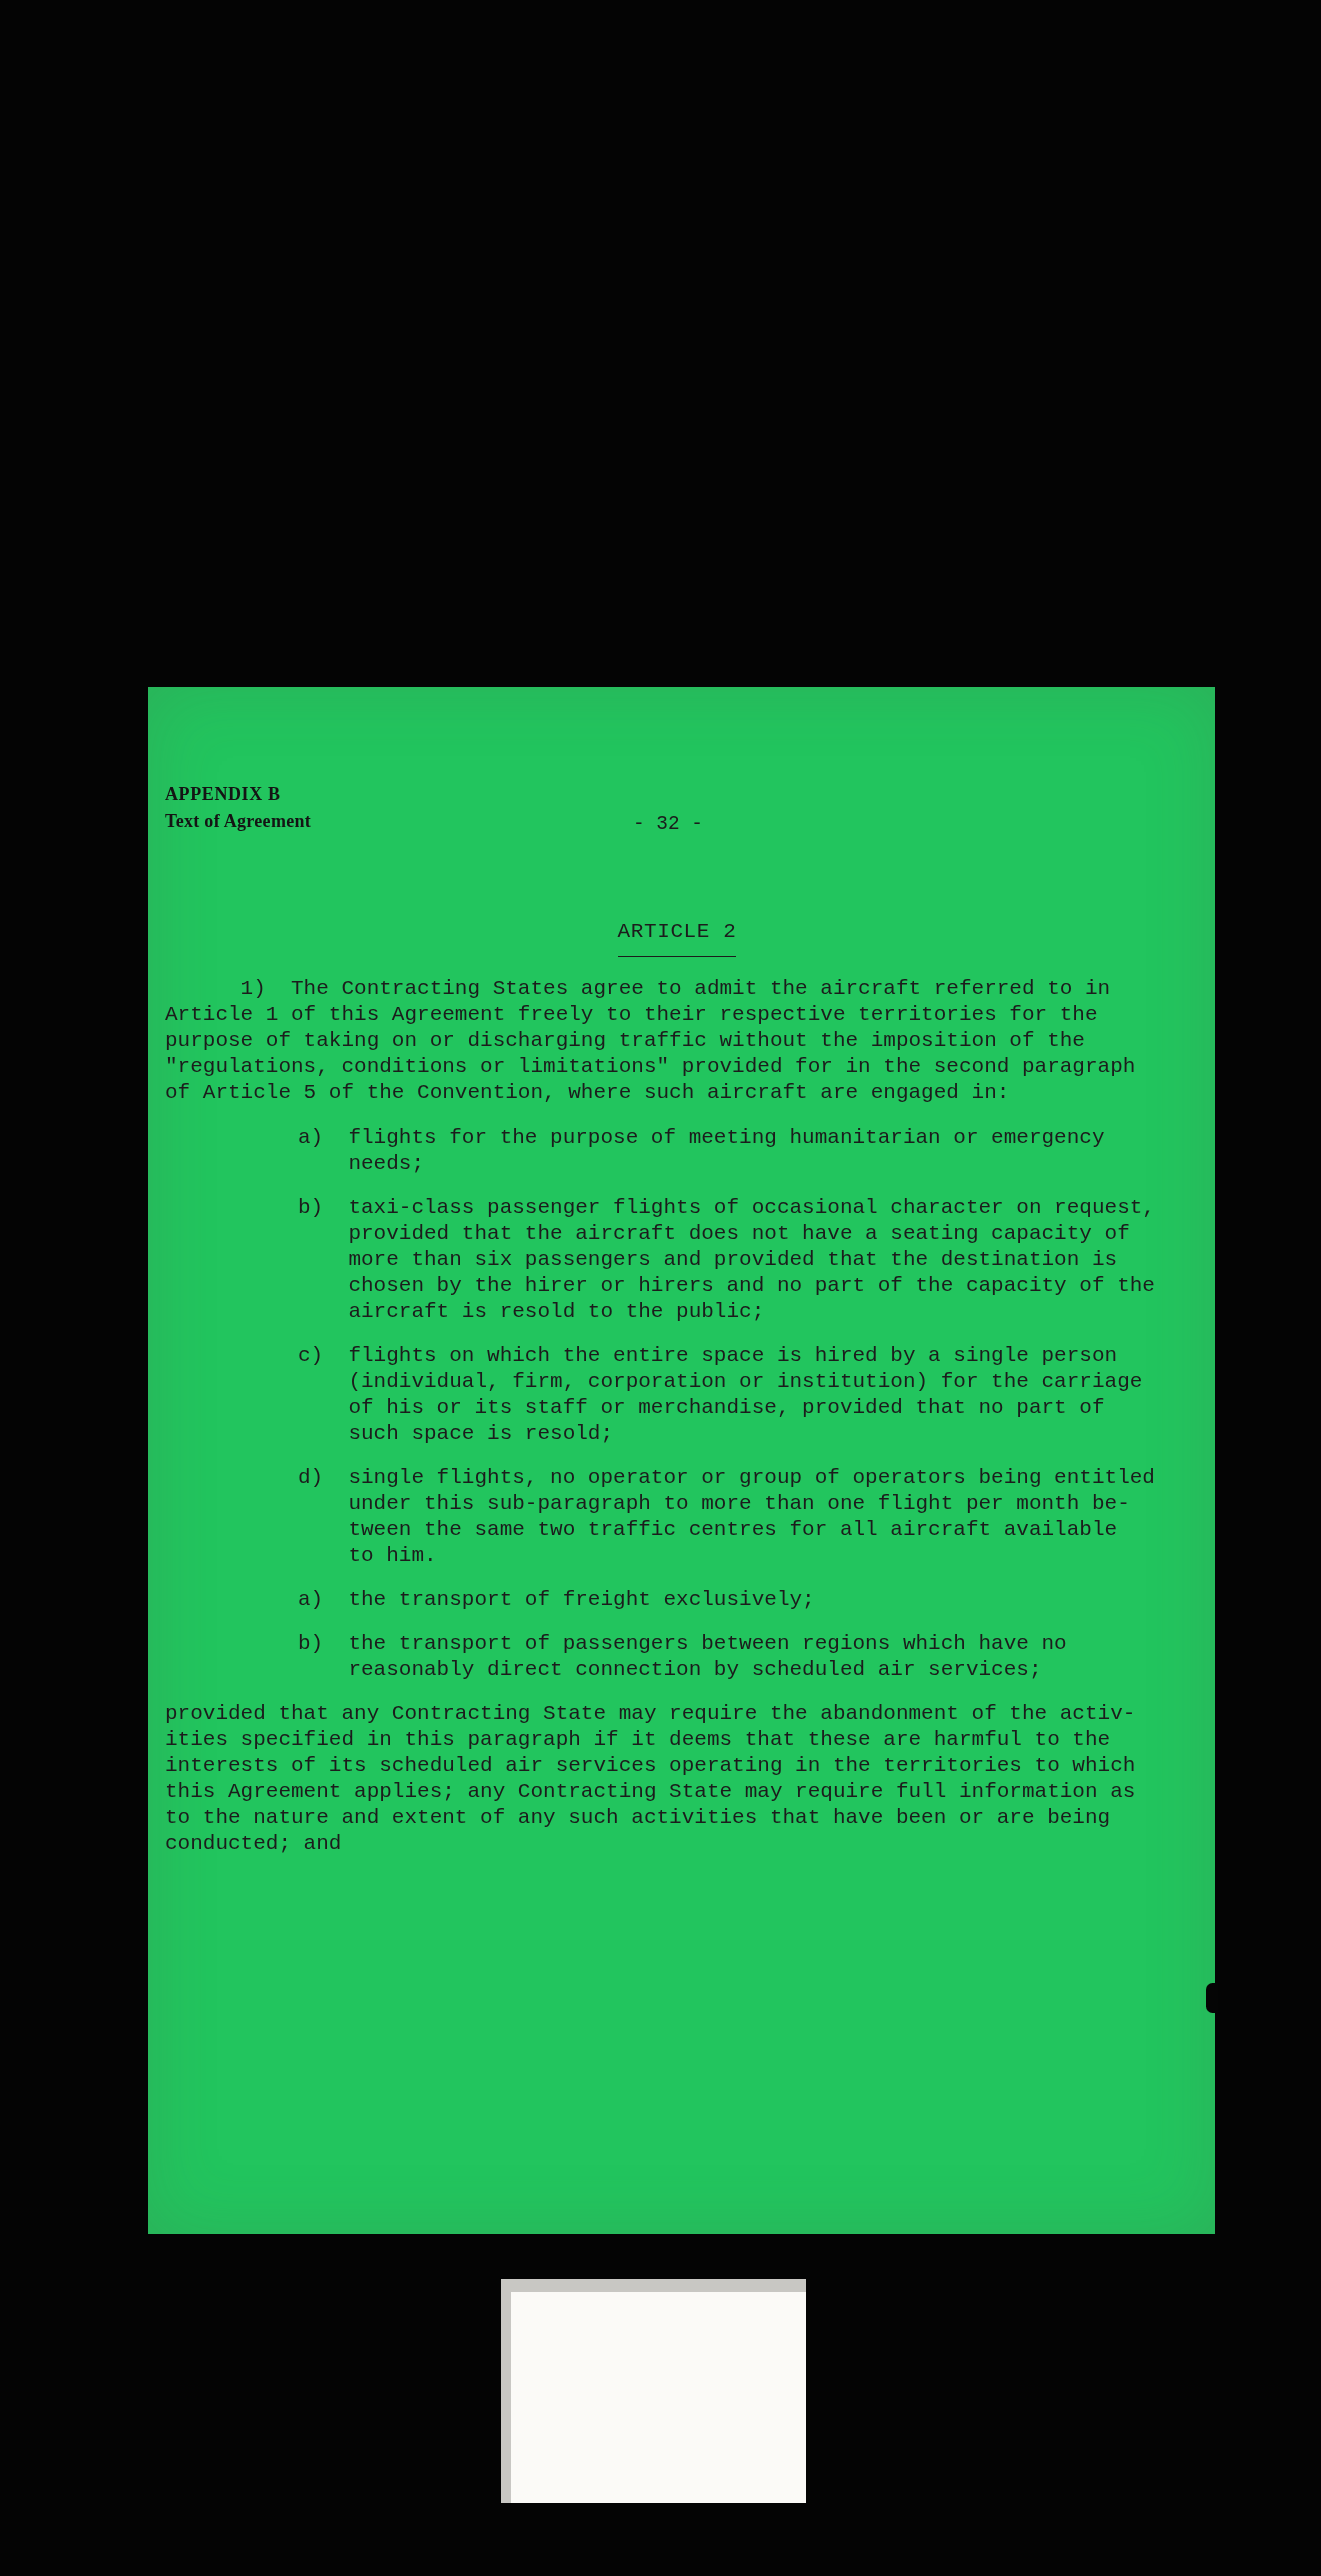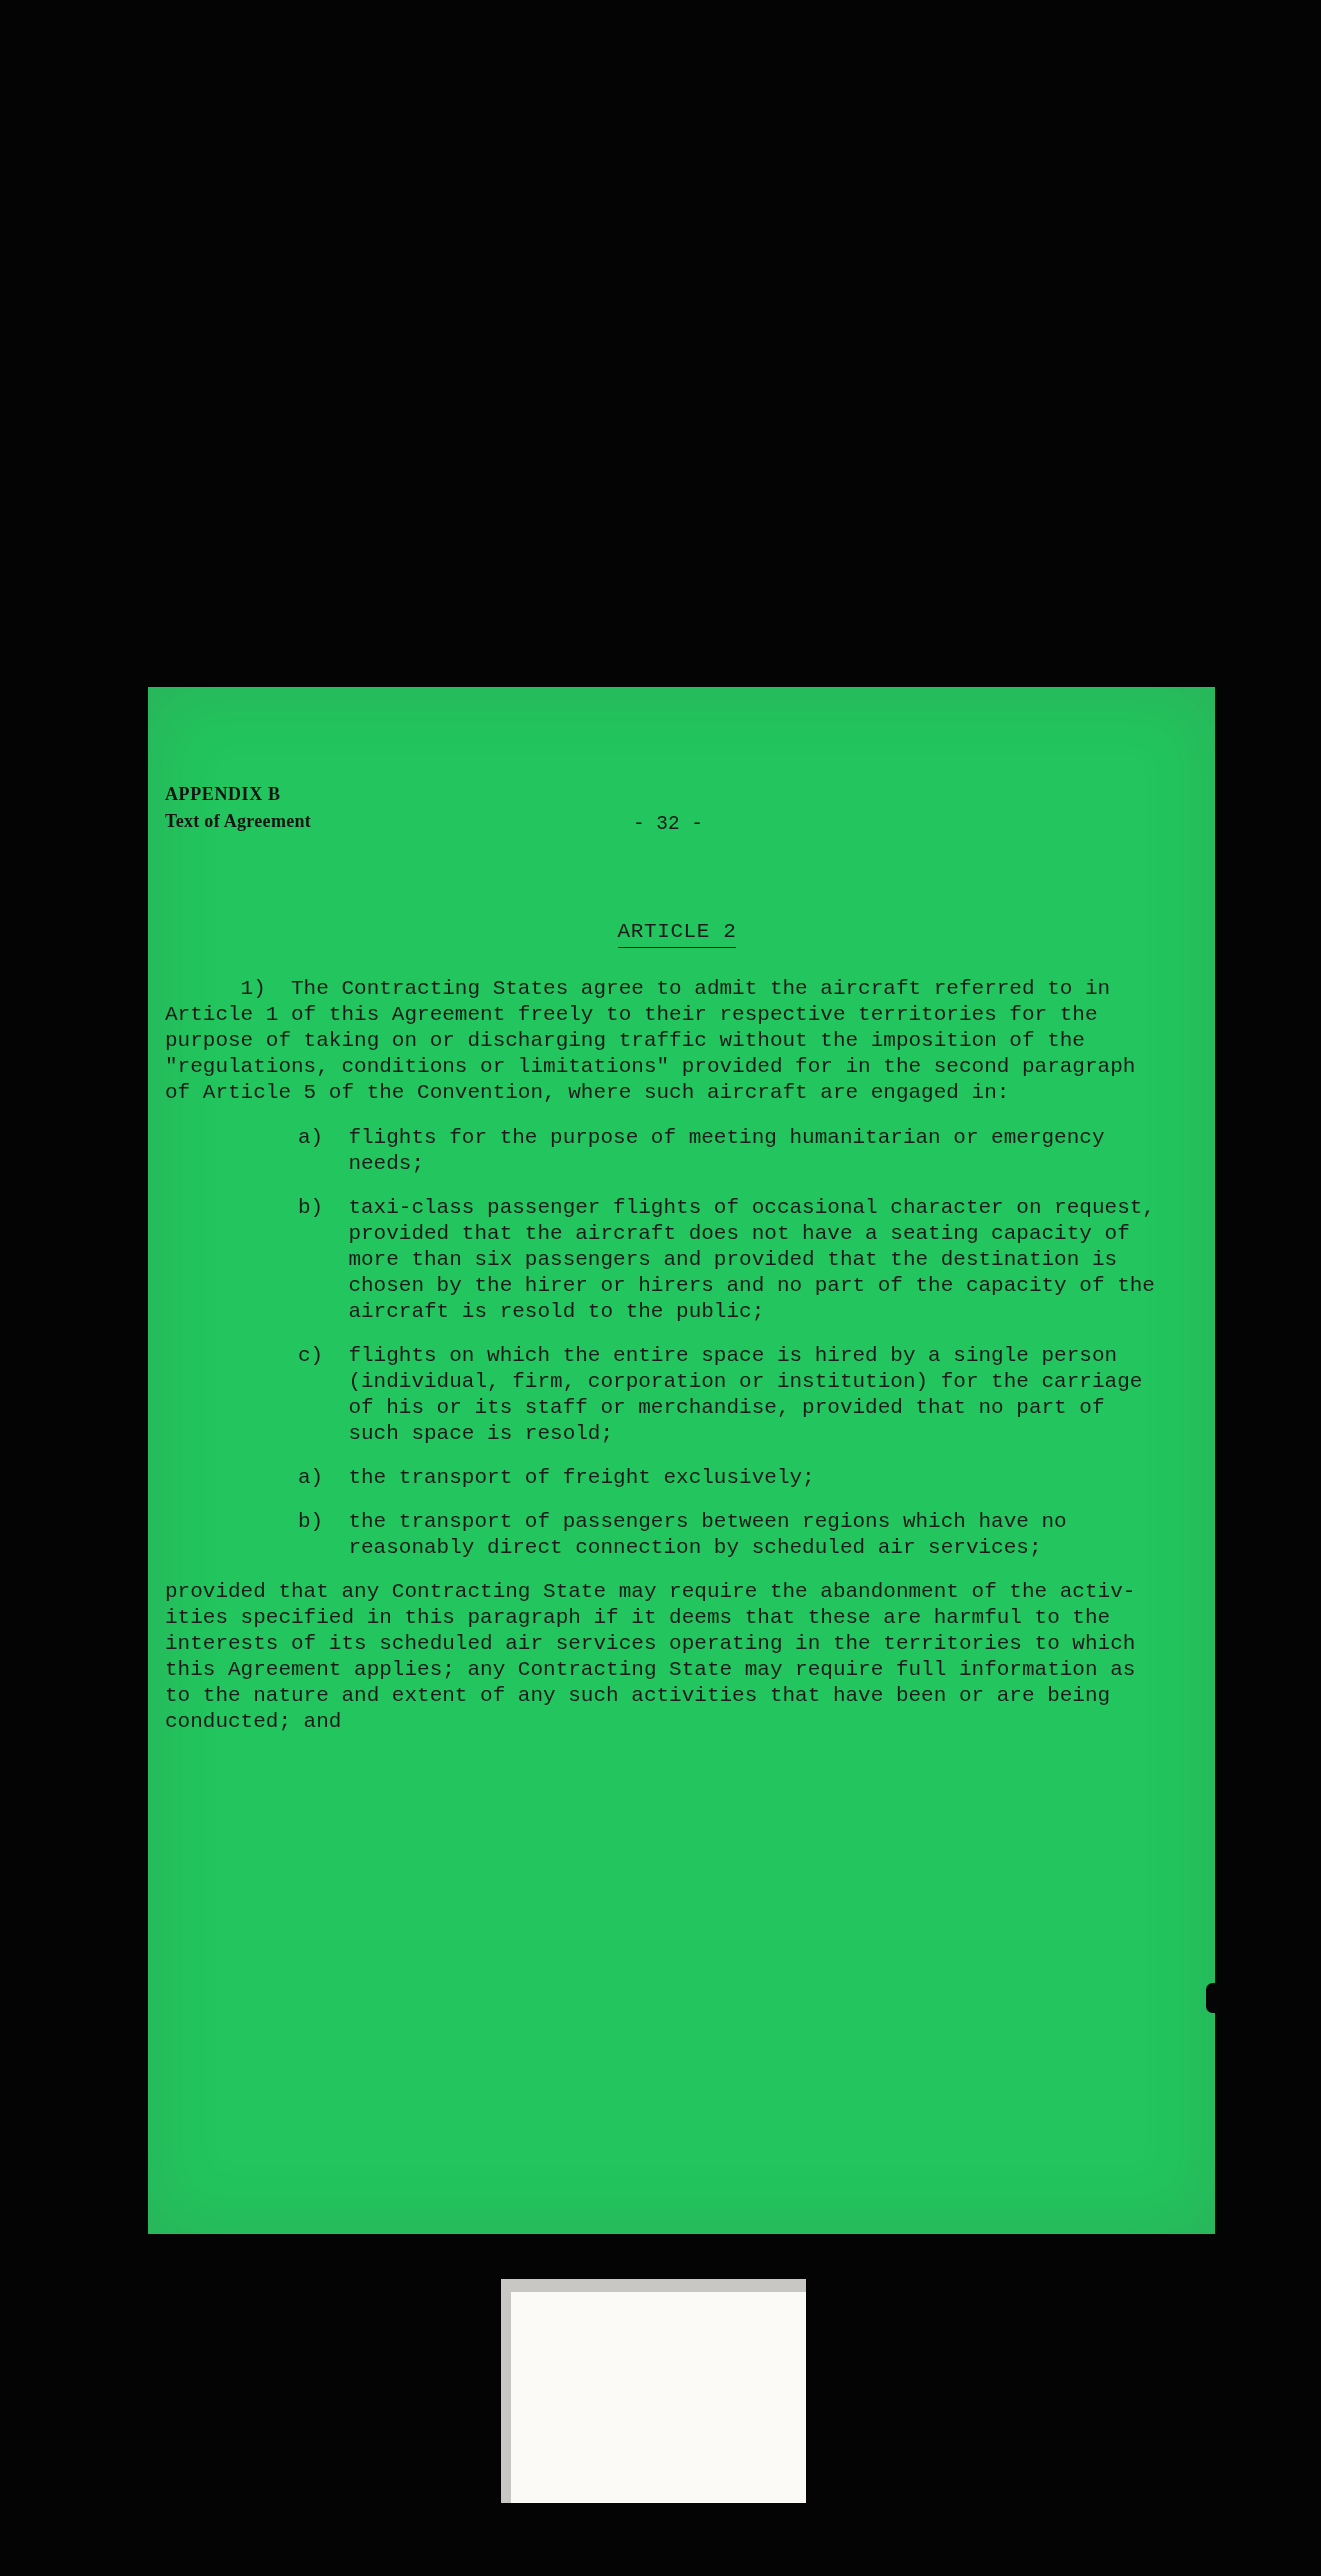--- a/index.html
+++ b/index.html
@@ -75,21 +75,21 @@
   .article-heading {
     text-align: center;
     font-family: "Liberation Mono", monospace;
     font-size: 21px;
     line-height: 26px;
     color: #1c1c1c;
     margin: 18px 0 31px 0;
   }
   .article-heading .underlined {
     border-bottom: 1.9px solid #1c1c1c;
-    padding-bottom: 4px;
+    padding-bottom: 13px;
     letter-spacing: 0.6px;
   }
   .edge-mark {
     position: absolute;
     right: -2.6px;
     top: 1296px;
     width: 11.7px;
     height: 30px;
     background: #050505;
     border-radius: 6.5px 0 0 6.5px;
@@ -142,20 +142,24 @@
     provided that the aircraft does not have a seating capacity of
     more than six passengers and provided that the destination is
     chosen by the hirer or hirers and no part of the capacity of the
     aircraft is resold to the public;</pre>
 
     <pre class="block sub">c)  flights on which the entire space is hired by a single person
     (individual, firm, corporation or institution) for the carriage
     of his or its staff or merchandise, provided that no part of
     such space is resold;</pre>
 
+    <pre class="block sub">d)  single flights, no operator or group of operators being entitled
+    under this sub-paragraph to more than one flight per month be-
+    tween the same two traffic centres for all aircraft available
+    to him.</pre>
 
 
     <pre class="block sub">a)  the transport of freight exclusively;</pre>
 
     <pre class="block sub">b)  the transport of passengers between regions which have no
     reasonably direct connection by scheduled air services;</pre>
 
     <pre class="block">provided that any Contracting State may require the abandonment of the activ-
 ities specified in this paragraph if it deems that these are harmful to the
 interests of its scheduled air services operating in the territories to which

